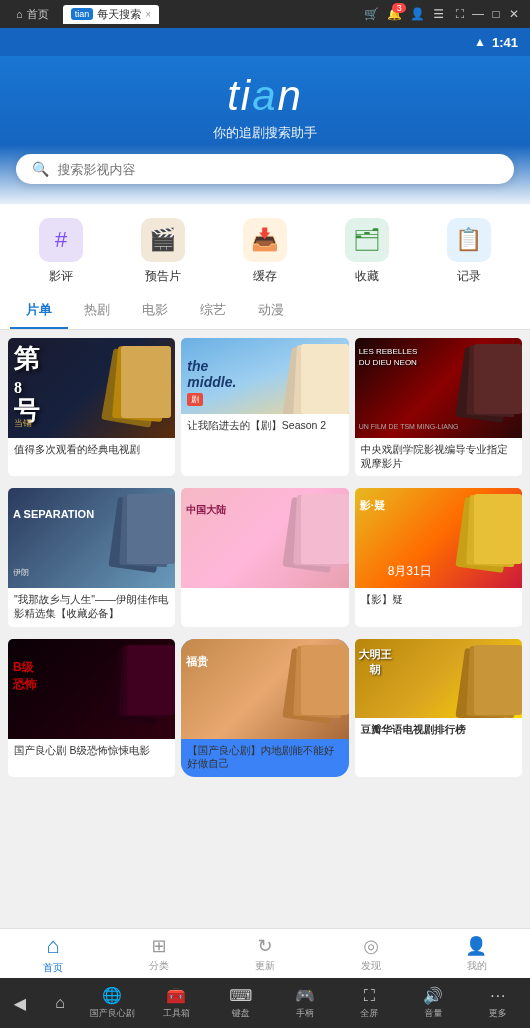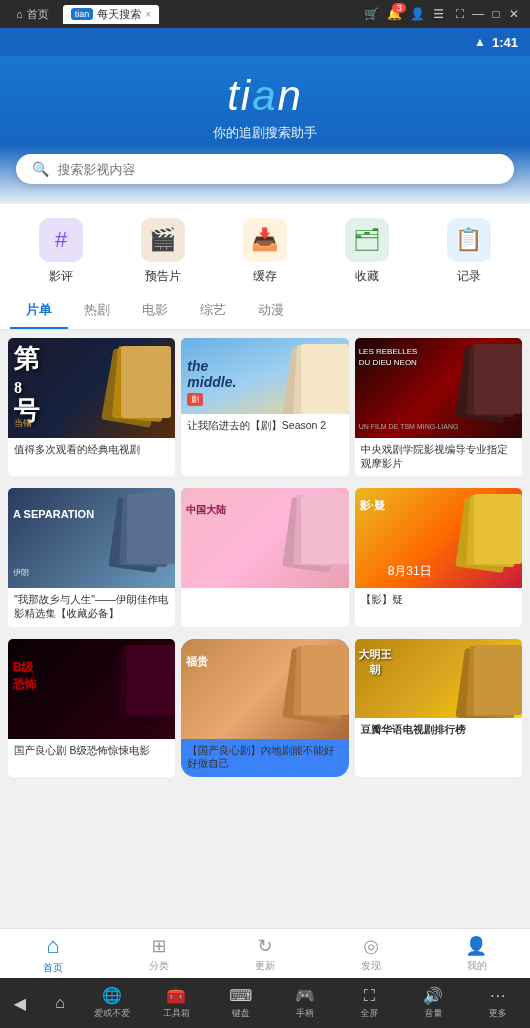--- a/index.html
+++ b/index.html
@@ -467,21 +467,21 @@
 
 <div class="system-toolbar">
   <div class="sys-btn" style="flex:none;width:40px;">
     <span class="sys-icon">◀</span>
   </div>
   <div class="sys-btn" style="flex:none;width:40px;">
     <span class="sys-icon">⌂</span>
   </div>
   <div class="sys-btn">
     <span class="sys-icon">🌐</span>
-    <span class="sys-label">爱或不爱</span>
+    <span class="sys-label">国产良心剧</span>
   </div>
   <div class="sys-btn">
     <span class="sys-icon">🧰</span>
     <span class="sys-label">工具箱</span>
   </div>
   <div class="sys-btn">
     <span class="sys-icon">⌨</span>
     <span class="sys-label">键盘</span>
   </div>
   <div class="sys-btn">

